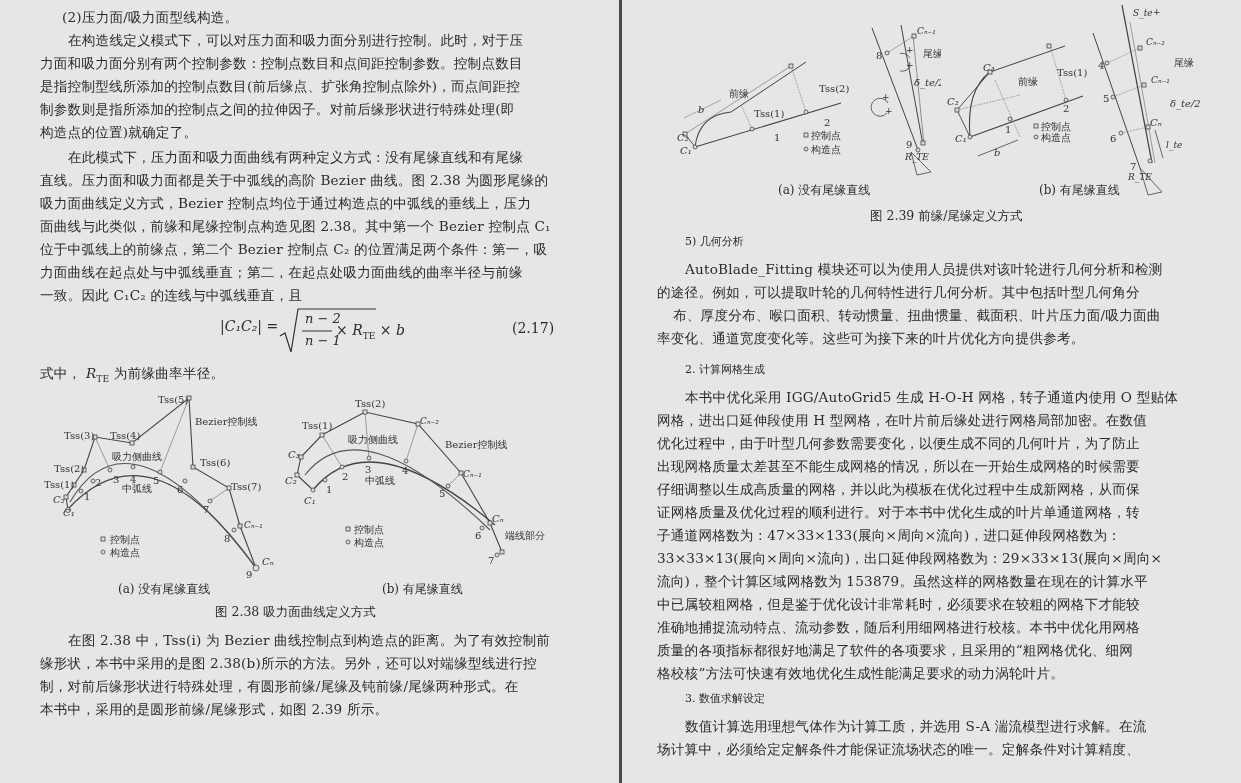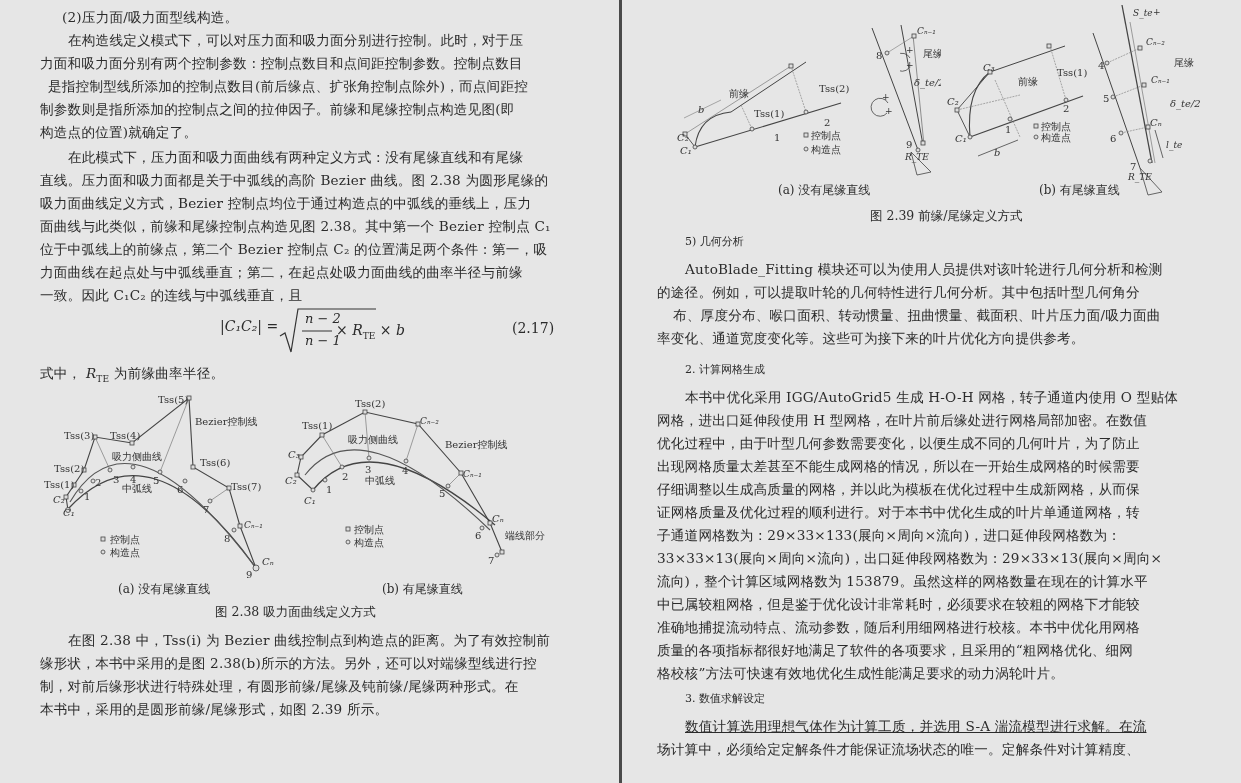--- a/index.html
+++ b/index.html
@@ -18,22 +18,22 @@
 </style>
 </head>
 <body>
 
 <div class="page" id="left-page">
   <div class="txt" style="left:62px;top:6px;">(2)压力面/吸力面型线构造。</div>
 
   <div>
     <div class="txt" style="left:68px;top:29px;">在构造线定义模式下，可以对压力面和吸力面分别进行控制。此时，对于压</div>
     <div class="txt" style="left:40px;top:52px;">力面和吸力面分别有两个控制参数：控制点数目和点间距控制参数。控制点数目</div>
-    <div class="txt" style="left:40px;top:75px;margin-left:8px;">是指控制型线所添加的控制点数目(前后缘点、扩张角控制点除外)，而点间距控</div>
-    <div class="txt" style="left:40px;top:98px;">制参数则是指所添加的控制点之间的拉伸因子。前缘和尾缘控制点构造见图(即</div>
+    <div class="txt" style="left:40px;top:75px;">是指控制型线所添加的控制点数目(前后缘点、扩张角控制点除外)，而点间距控</div>
+    <div class="txt" style="left:40px;top:98px;">制参数则是指所添加的控制点之间的拉伸因子。对前后缘形状进行特殊处理(即</div>
     <div class="txt" style="left:40px;top:121px;">构造点的位置)就确定了。</div>
   </div>
 
   <div>
     <div class="txt" style="left:68px;top:146px;">在此模式下，压力面和吸力面曲线有两种定义方式：没有尾缘直线和有尾缘</div>
     <div class="txt" style="left:40px;top:169px;">直线。压力面和吸力面都是关于中弧线的高阶 Bezier 曲线。图 2.38 为圆形尾缘的</div>
     <div class="txt" style="left:40px;top:192px;">吸力面曲线定义方式，Bezier 控制点均位于通过构造点的中弧线的垂线上，压力</div>
     <div class="txt" style="left:40px;top:215px;">面曲线与此类似，前缘和尾缘控制点构造见图 2.38。其中第一个 Bezier 控制点 C₁</div>
     <div class="txt" style="left:40px;top:238px;">位于中弧线上的前缘点，第二个 Bezier 控制点 C₂ 的位置满足两个条件：第一，吸</div>
     <div class="txt" style="left:40px;top:261px;">力面曲线在起点处与中弧线垂直；第二，在起点处吸力面曲线的曲率半径与前缘</div>
@@ -316,27 +316,27 @@
   </div>
 
   <div class="heading" style="left:44px;top:362px;">2. 计算网格生成</div>
   <div>
     <div class="txt" style="left:44px;top:386px;">本书中优化采用 IGG/AutoGrid5 生成 H-O-H 网格，转子通道内使用 O 型贴体</div>
     <div class="txt" style="left:16px;top:409px;">网格，进出口延伸段使用 H 型网格，在叶片前后缘处进行网格局部加密。在数值</div>
     <div class="txt" style="left:16px;top:432px;">优化过程中，由于叶型几何参数需要变化，以便生成不同的几何叶片，为了防止</div>
     <div class="txt" style="left:16px;top:455px;">出现网格质量太差甚至不能生成网格的情况，所以在一开始生成网格的时候需要</div>
     <div class="txt" style="left:16px;top:478px;">仔细调整以生成高质量的网格，并以此为模板在优化过程中生成新网格，从而保</div>
     <div class="txt" style="left:16px;top:501px;">证网格质量及优化过程的顺利进行。对于本书中优化生成的叶片单通道网格，转</div>
-    <div class="txt" style="left:16px;top:524px;">子通道网格数为：29×33×133(展向×周向×流向)，进口延伸段网格数为：</div>
+    <div class="txt" style="left:16px;top:524px;">子通道网格数为：47×33×133(展向×周向×流向)，进口延伸段网格数为：</div>
     <div class="txt" style="left:16px;top:547px;">33×33×13(展向×周向×流向)，出口延伸段网格数为：29×33×13(展向×周向×</div>
     <div class="txt" style="left:16px;top:570px;">流向)，整个计算区域网格数为 153879。虽然这样的网格数量在现在的计算水平</div>
     <div class="txt" style="left:16px;top:593px;">中已属较粗网格，但是鉴于优化设计非常耗时，必须要求在较粗的网格下才能较</div>
     <div class="txt" style="left:16px;top:616px;">准确地捕捉流动特点、流动参数，随后利用细网格进行校核。本书中优化用网格</div>
     <div class="txt" style="left:16px;top:639px;">质量的各项指标都很好地满足了软件的各项要求，且采用的“粗网格优化、细网</div>
     <div class="txt" style="left:16px;top:662px;">格校核”方法可快速有效地优化生成性能满足要求的动力涡轮叶片。</div>
   </div>
 
   <div class="heading" style="left:44px;top:691px;">3. 数值求解设定</div>
   <div>
-    <div class="txt" style="left:44px;top:715px;text-decoration:underline;">数值计算选用理想气体作为计算工质，并选用 S-A 湍流模型进行求解。在流</div>
+    <div class="txt" style="left:44px;top:715px;">数值计算选用理想气体作为计算工质，并选用 S-A 湍流模型进行求解。在流</div>
     <div class="txt" style="left:16px;top:738px;">场计算中，必须给定定解条件才能保证流场状态的唯一。定解条件对计算精度、</div>
   </div>
 </div>
 
 </body></html>

